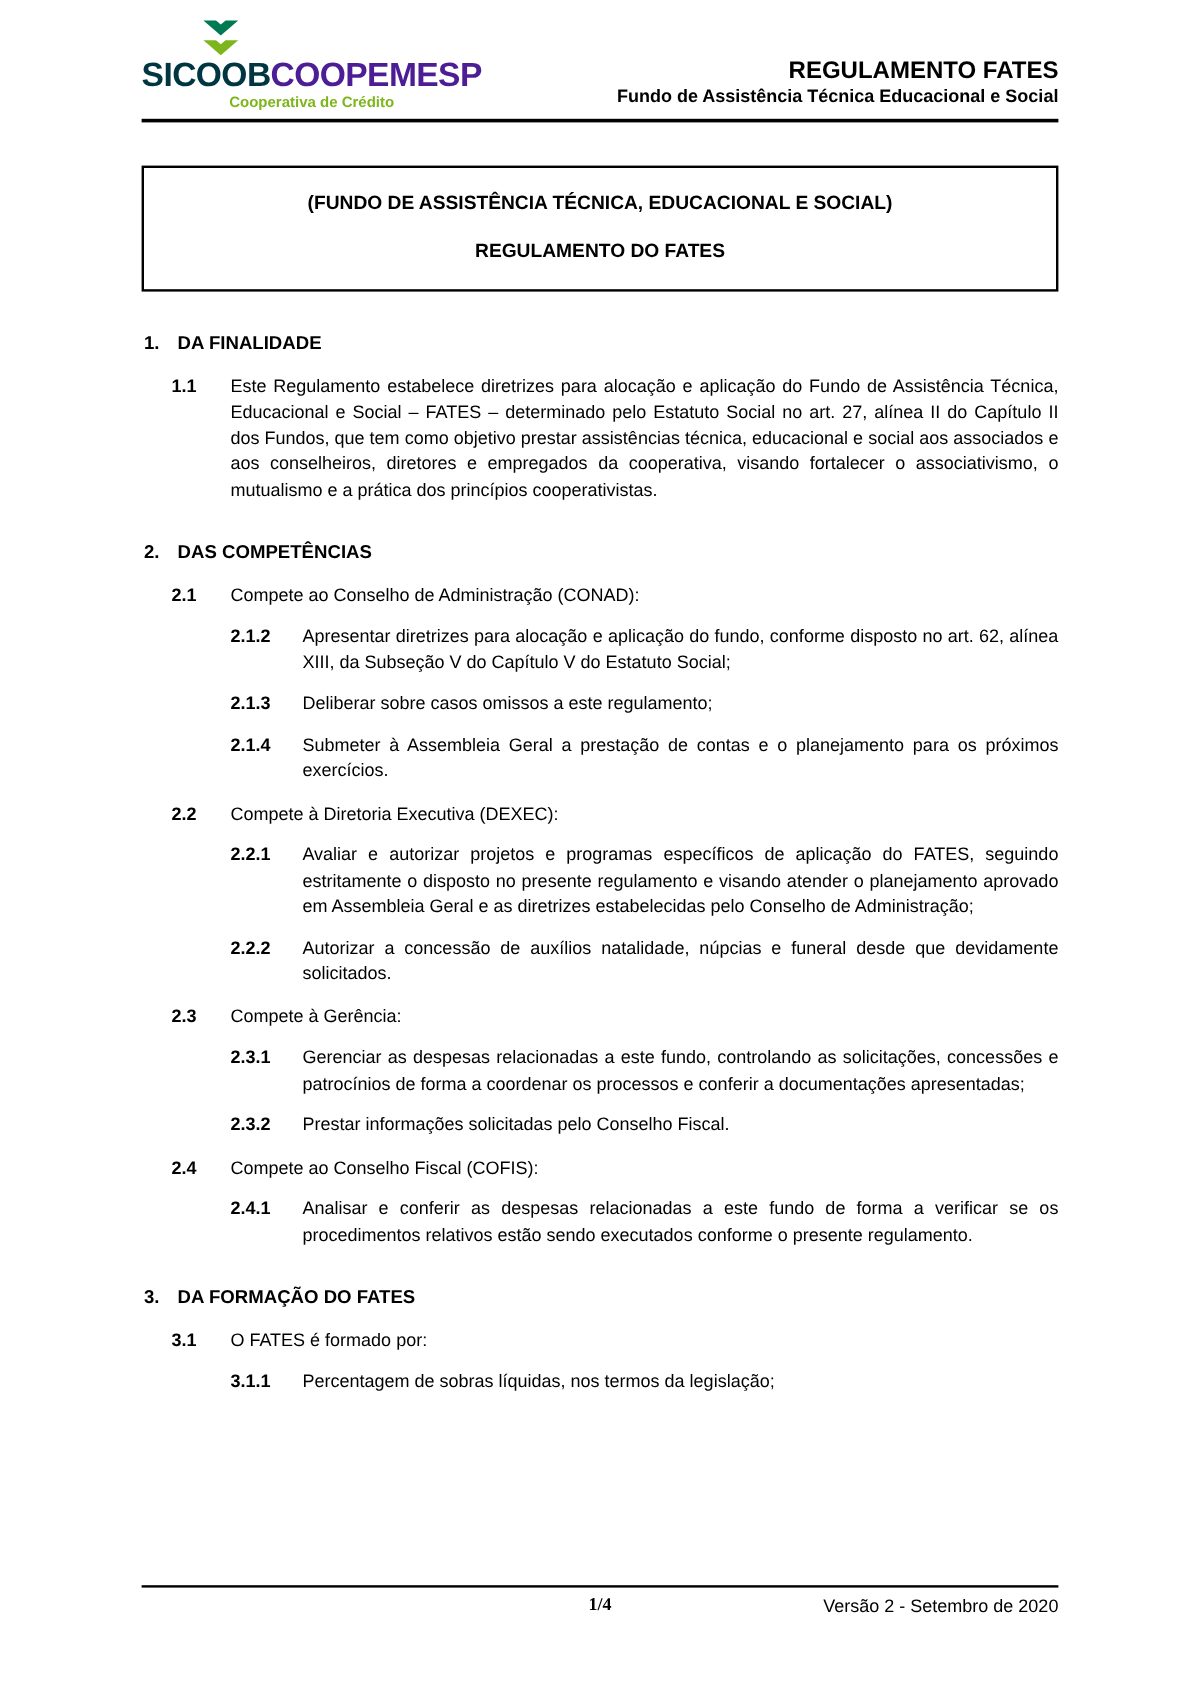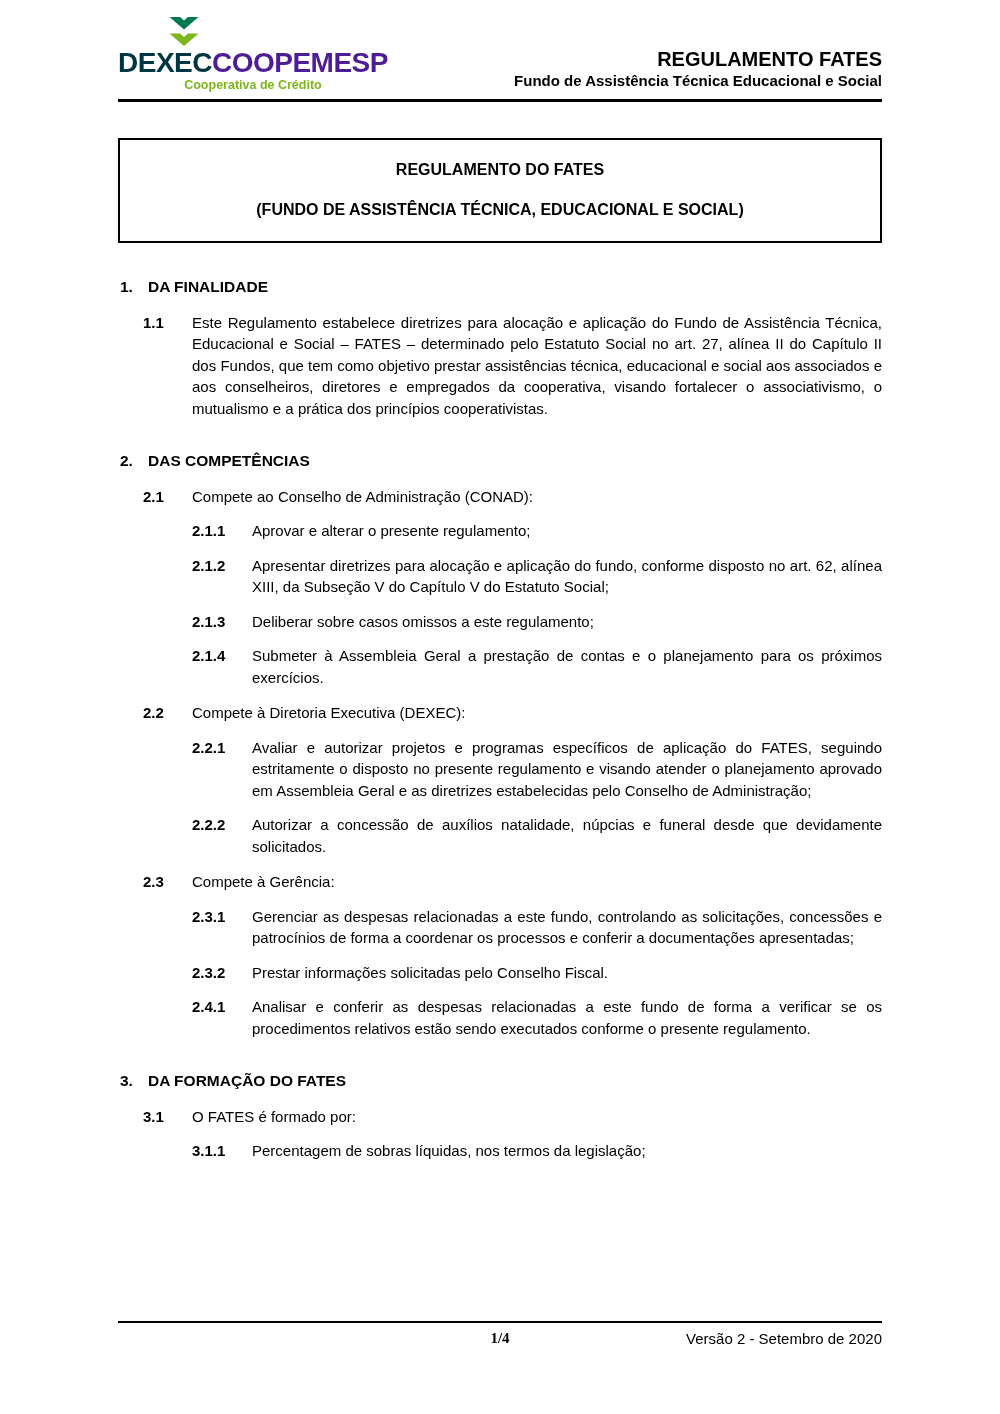--- a/index.html
+++ b/index.html
@@ -118,34 +118,34 @@
 
   <header class="doc-header">
     <div class="logo-block">
       <div class="brand-wrap">
         <div class="logo-icon-wrap">
           <svg width="36" height="31" viewBox="0 0 36 31" aria-hidden="true">
             <path d="M18 13.5 L3.5 1 h10.5 l4 3.4 L22 1 h10.5 Z" fill="#007A53"></path>
             <path d="M18 30 L3.5 17.5 h10.5 l4 3.4 L22 17.5 h10.5 Z" fill="#7DB61C"></path>
           </svg>
         </div>
-        <div class="brand-line"><span class="brand-primary">DEXEC</span><span class="brand-secondary">COOPEMESP</span></div>
+        <div class="brand-line"><span class="brand-primary">SICOOB</span><span class="brand-secondary">COOPEMESP</span></div>
         <div class="brand-tagline">Cooperativa de Crédito</div>
       </div>
     </div>
     <div class="header-titles">
       <div class="h-title">REGULAMENTO FATES</div>
       <div class="h-subtitle">Fundo de Assistência Técnica Educacional e Social</div>
     </div>
   </header>
   <div class="header-rule"></div>
 
   <div class="title-box">
+    <div class="tb-line">(FUNDO DE ASSISTÊNCIA TÉCNICA, EDUCACIONAL E SOCIAL)</div>
     <div class="tb-line">REGULAMENTO DO FATES</div>
-    <div class="tb-line">(FUNDO DE ASSISTÊNCIA TÉCNICA, EDUCACIONAL E SOCIAL)</div>
   </div>
 
   <main class="content">
 
     <div class="section-header">
       <span class="num">1.</span>
       <span>DA FINALIDADE</span>
     </div>
     <div class="item">
       <span class="num">1.1</span>
@@ -155,24 +155,20 @@
     <div class="section-header">
       <span class="num">2.</span>
       <span>DAS COMPETÊNCIAS</span>
     </div>
 
     <div class="item">
       <span class="num">2.1</span>
       <p class="txt">Compete ao Conselho de Administração (CONAD):</p>
     </div>
     <div class="subitem">
-      <span class="num">2.1.1</span>
-      <p class="txt">Aprovar e alterar o presente regulamento;</p>
-    </div>
-    <div class="subitem">
       <span class="num">2.1.2</span>
       <p class="txt">Apresentar diretrizes para alocação e aplicação do fundo, conforme disposto no art. 62, alínea XIII, da Subseção V do Capítulo V do Estatuto Social;</p>
     </div>
     <div class="subitem">
       <span class="num">2.1.3</span>
       <p class="txt">Deliberar sobre casos omissos a este regulamento;</p>
     </div>
     <div class="subitem">
       <span class="num">2.1.4</span>
       <p class="txt">Submeter à Assembleia Geral a prestação de contas e o planejamento para os próximos exercícios.</p>
@@ -197,20 +193,24 @@
     </div>
     <div class="subitem">
       <span class="num">2.3.1</span>
       <p class="txt">Gerenciar as despesas relacionadas a este fundo, controlando as solicitações, concessões e patrocínios de forma a coordenar os processos e conferir a documentações apresentadas;</p>
     </div>
     <div class="subitem">
       <span class="num">2.3.2</span>
       <p class="txt">Prestar informações solicitadas pelo Conselho Fiscal.</p>
     </div>
 
+    <div class="item">
+      <span class="num">2.4</span>
+      <p class="txt">Compete ao Conselho Fiscal (COFIS):</p>
+    </div>
     <div class="subitem">
       <span class="num">2.4.1</span>
       <p class="txt">Analisar e conferir as despesas relacionadas a este fundo de forma a verificar se os procedimentos relativos estão sendo executados conforme o presente regulamento.</p>
     </div>
 
     <div class="section-header">
       <span class="num">3.</span>
       <span>DA FORMAÇÃO DO FATES</span>
     </div>
     <div class="item">

